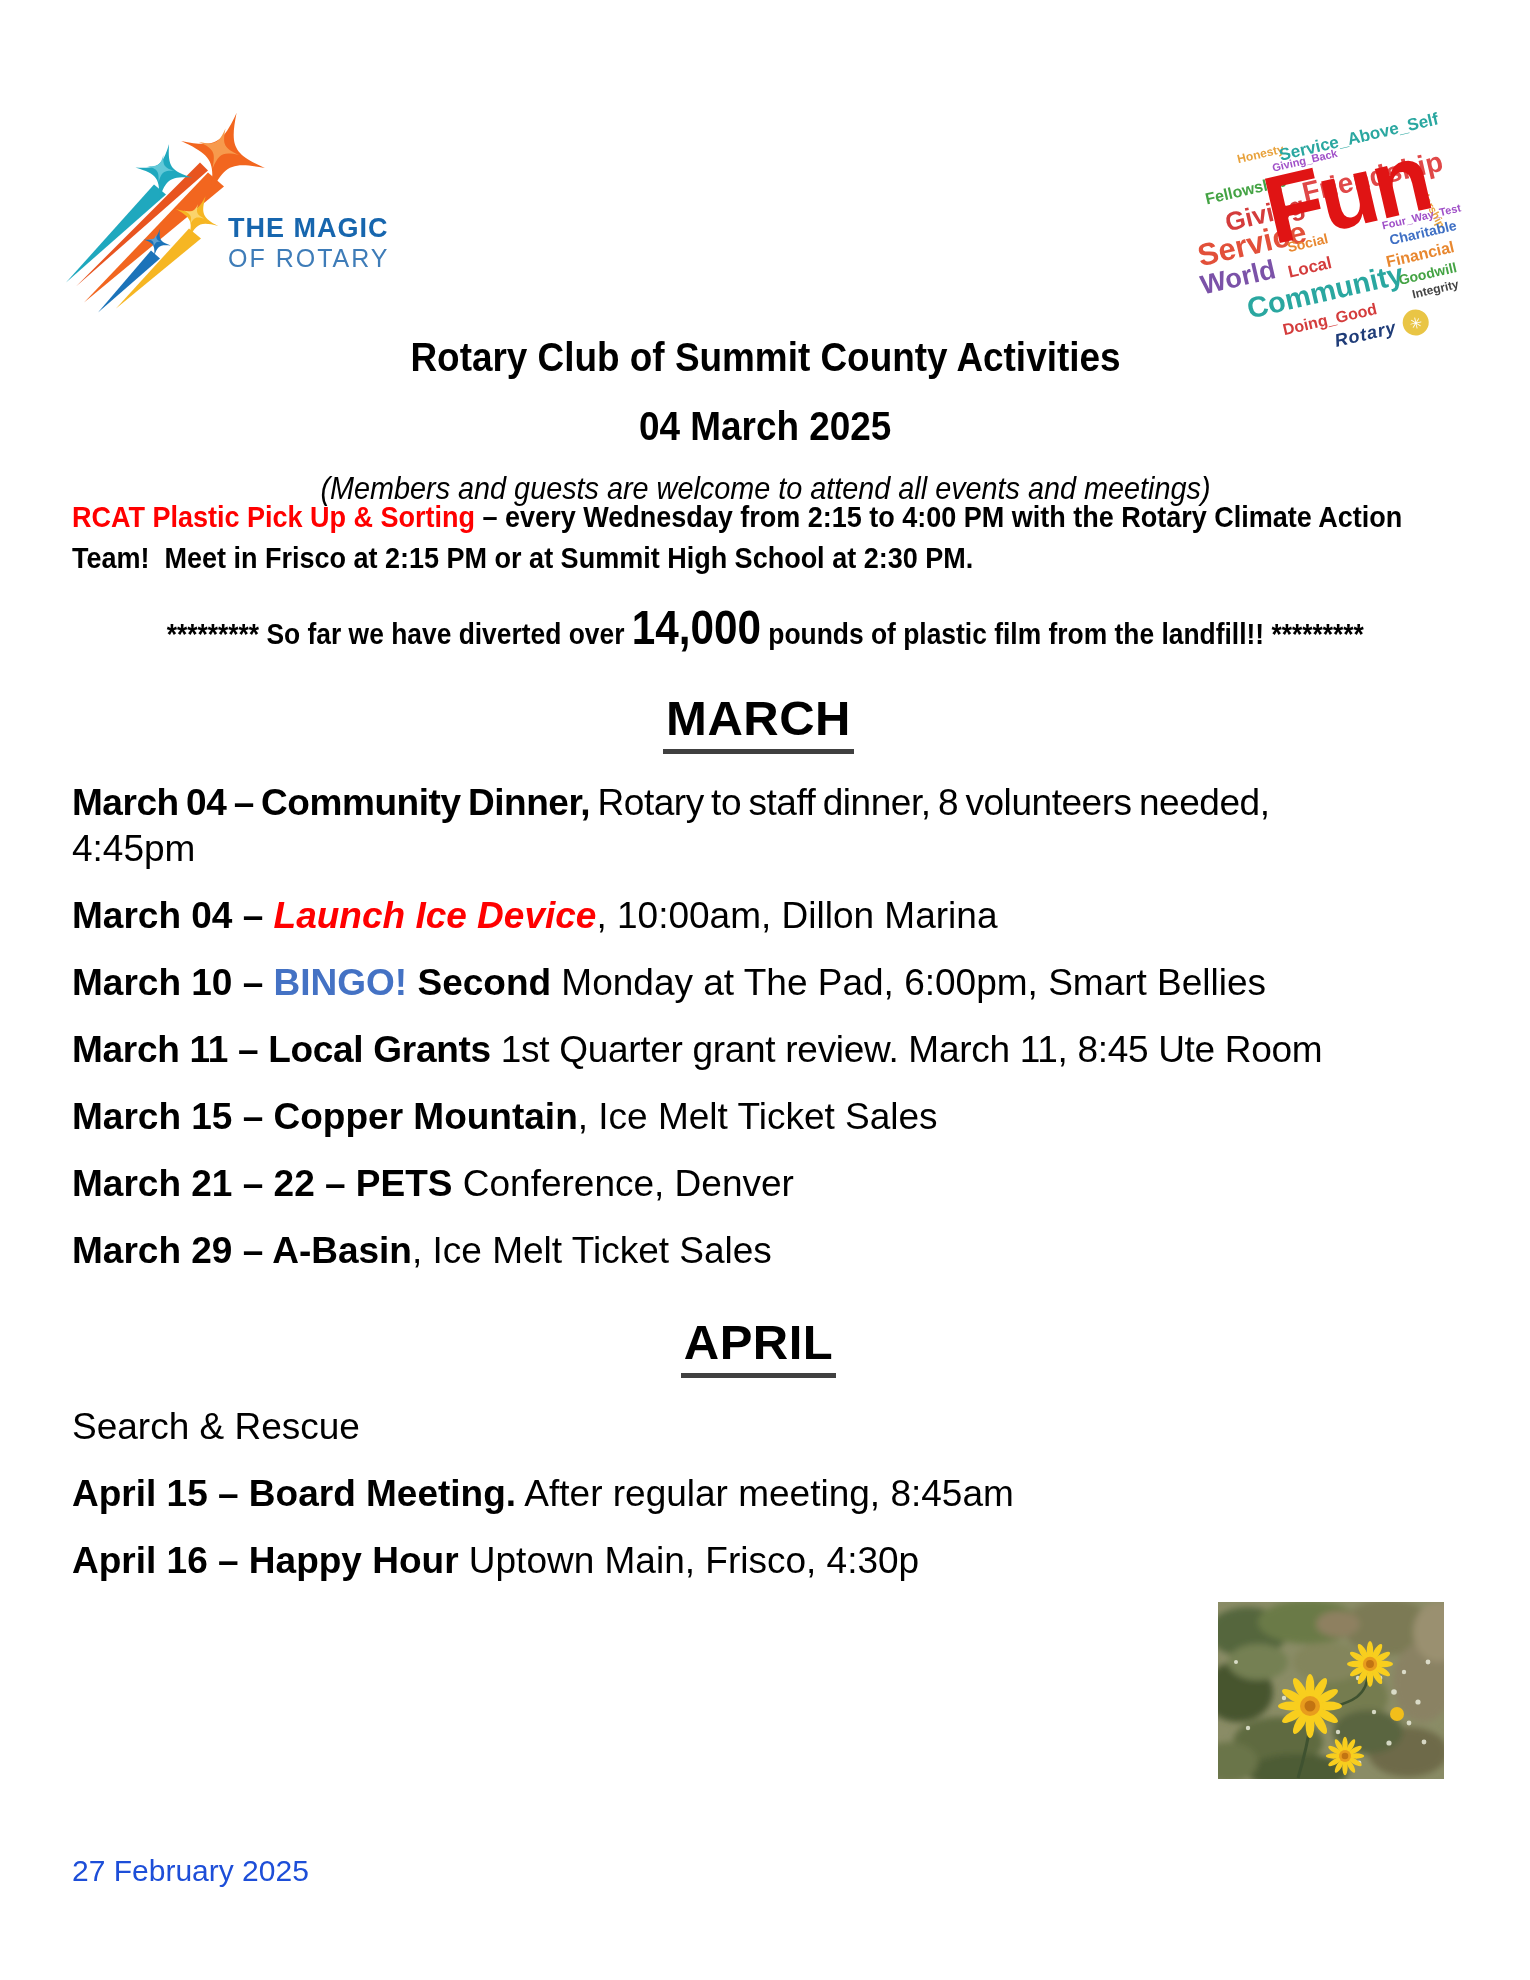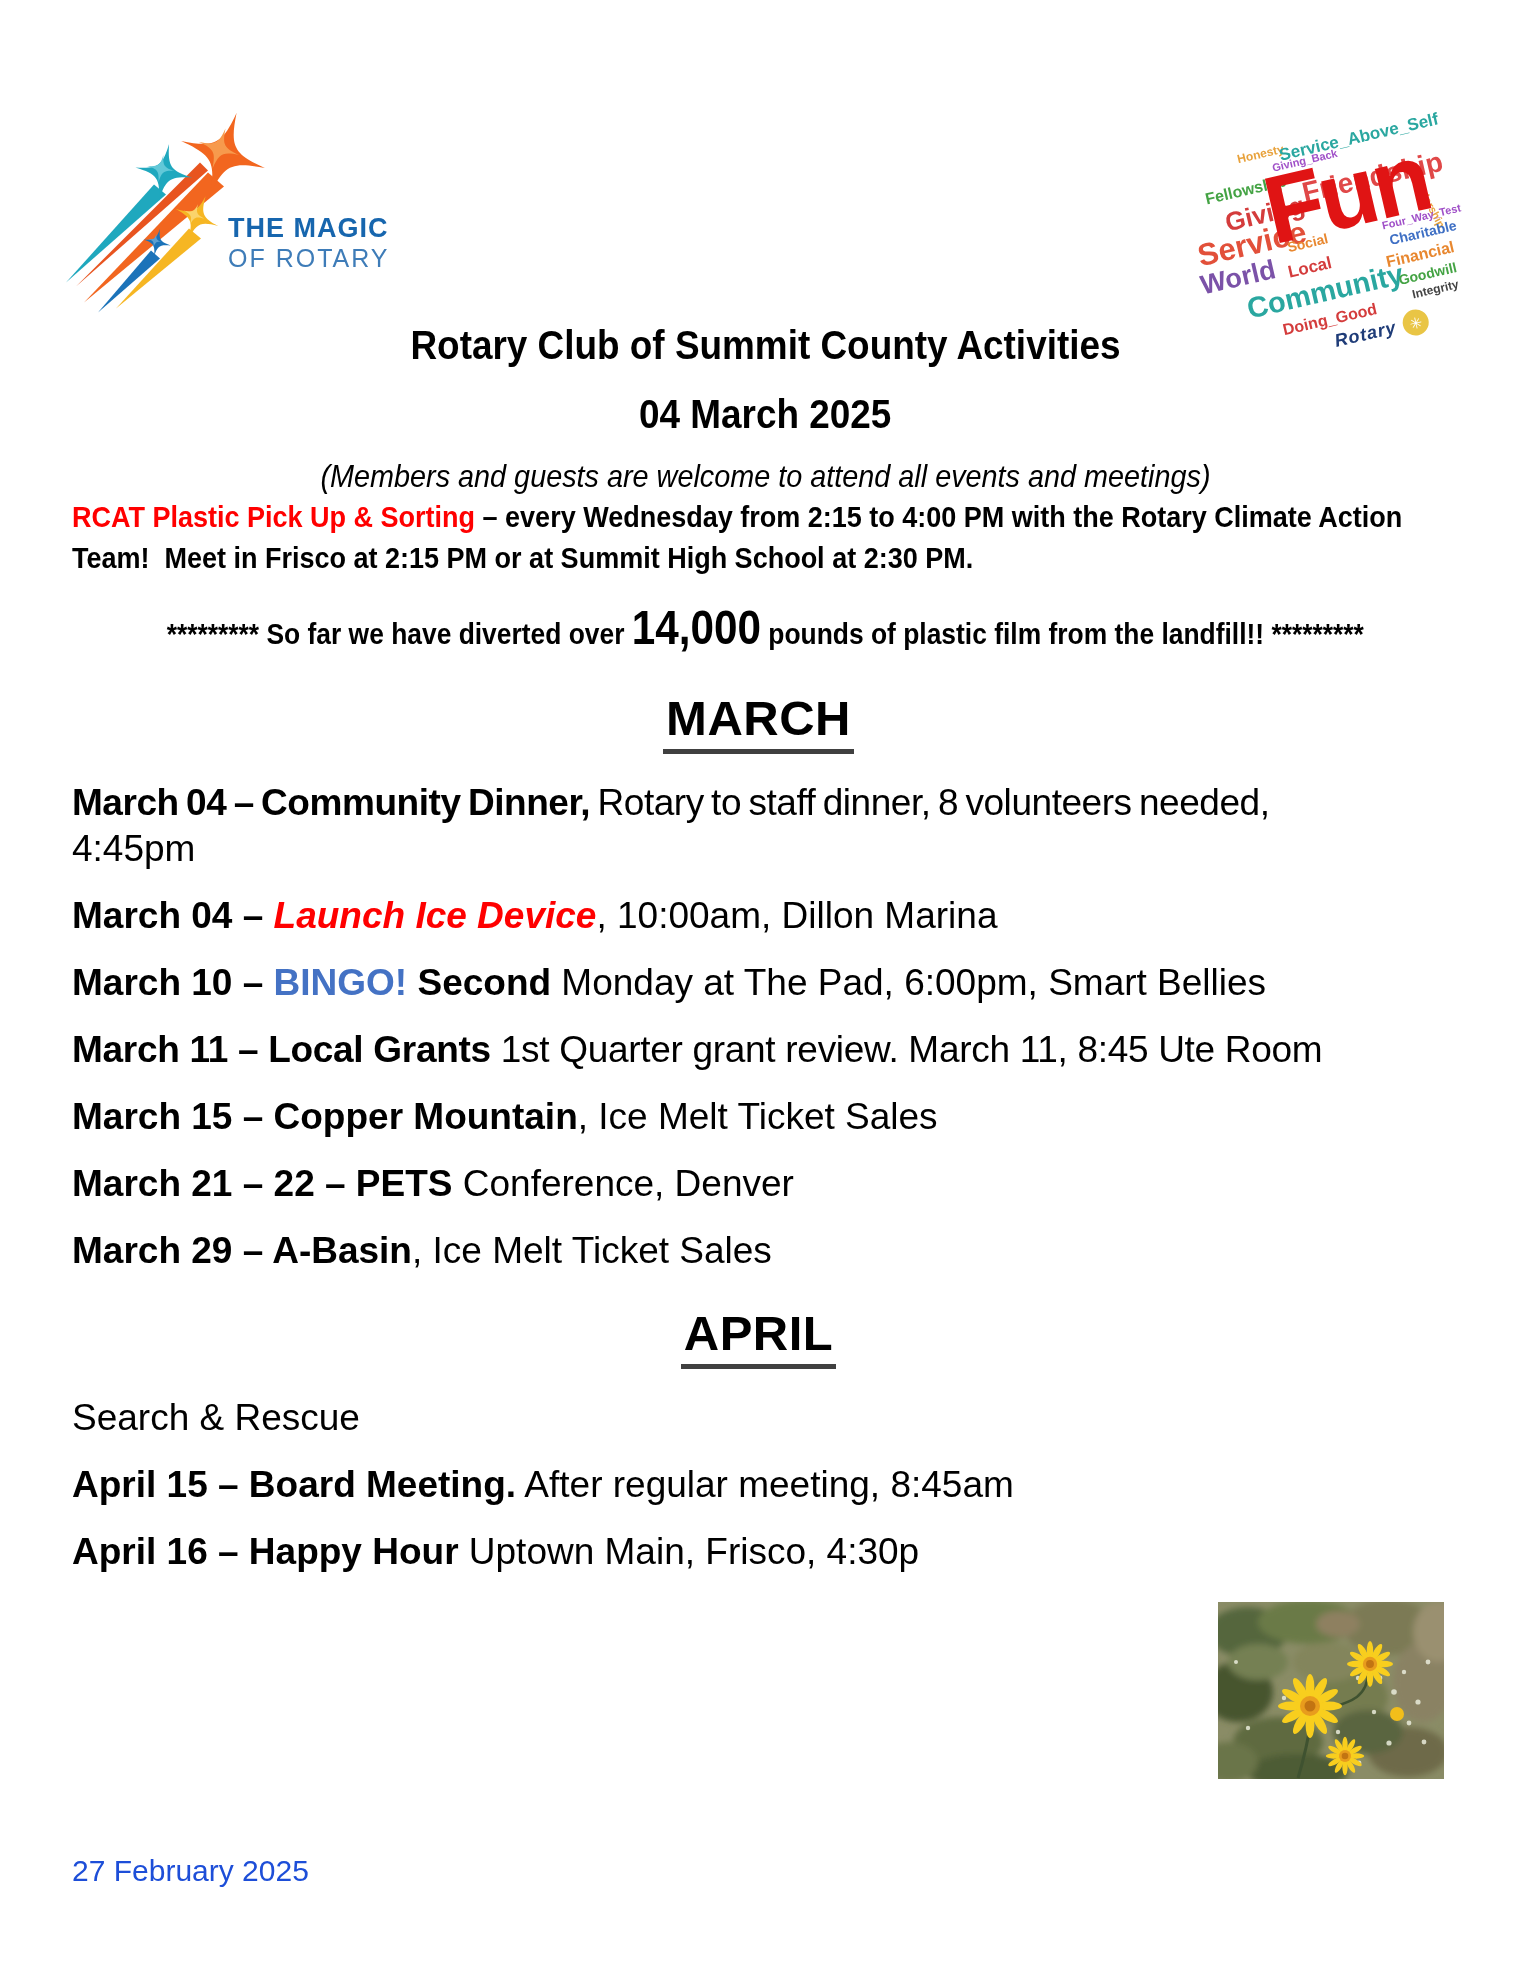--- a/index.html
+++ b/index.html
@@ -31,21 +31,21 @@
   .w-charitable{left:194px;top:136px;font-size:14px;color:#3E6FC4;}
   .w-financial{left:186px;top:156px;font-size:16px;color:#E8872F;}
   .w-goodwill{left:194px;top:177px;font-size:14px;color:#44A344;}
   .w-integrity{left:204px;top:195px;font-size:12px;color:#444444;}
   .rotary-tag{position:absolute;left:118px;top:216px;display:flex;align-items:center;gap:7px;}
   .rotary-word{font-size:18px;font-weight:700;font-style:italic;color:#1F3C78;letter-spacing:1px;}
   .wheel{display:inline-flex;align-items:center;justify-content:center;width:26px;height:26px;
          border-radius:50%;background:#E9C545;color:#fff;font-size:15px;line-height:1;}
 
   
-  .header-texts{position:absolute;left:0;right:0;top:322px;text-align:center;}
+  .header-texts{position:absolute;left:0;right:0;top:334px;text-align:center;}
   .cx{display:inline-block;transform:scaleX(0.9);transform-origin:center top;white-space:pre;}
   .h-title{margin:0 0 22px 0;font-size:41px;font-weight:700;}
   .h-date{margin:0 0 20px 0;font-size:41px;font-weight:700;}
   .h-welcome{margin:0;font-size:32px;font-style:italic;font-weight:400;}
 
   
   .rcat{position:absolute;left:72px;top:496px;margin:0;font-size:30px;font-weight:700;
         line-height:41px;white-space:pre;transform:scaleX(0.9);transform-origin:left top;}
   .red{color:#FF0000;}
 
@@ -53,21 +53,21 @@
   .banner{position:absolute;left:72px;right:85px;top:600px;margin:0;text-align:right;
           font-size:30px;font-weight:700;}
   .banner .cx{transform:scaleX(0.88);}
   .amount{font-size:48px;font-weight:700;}
 
   
   .body-col{position:absolute;left:72px;right:85px;top:690px;}
   .sec-head{text-align:center;margin:0 0 26px 0;}
   .sec-head .hd{display:inline-block;font-size:49px;font-weight:700;letter-spacing:.5px;
                 border-bottom:5px solid #404040;padding:0 3px 3px 3px;}
-  .april-head{margin-top:31px;}
+  .april-head{margin-top:40px;}
   .event{font-size:37px;line-height:46px;margin:0 0 21px 0;}
   .event b{font-weight:700;}
   .line{display:block;white-space:nowrap;}
   .snug{letter-spacing:-0.45px;word-spacing:-2.5px;}
   .tight{letter-spacing:-0.3px;}
   .spread{word-spacing:10.5px;}
   .blue{color:#4472C4;font-weight:700;}
   .redbi{color:#FF0000;font-weight:700;font-style:italic;}
 
   

